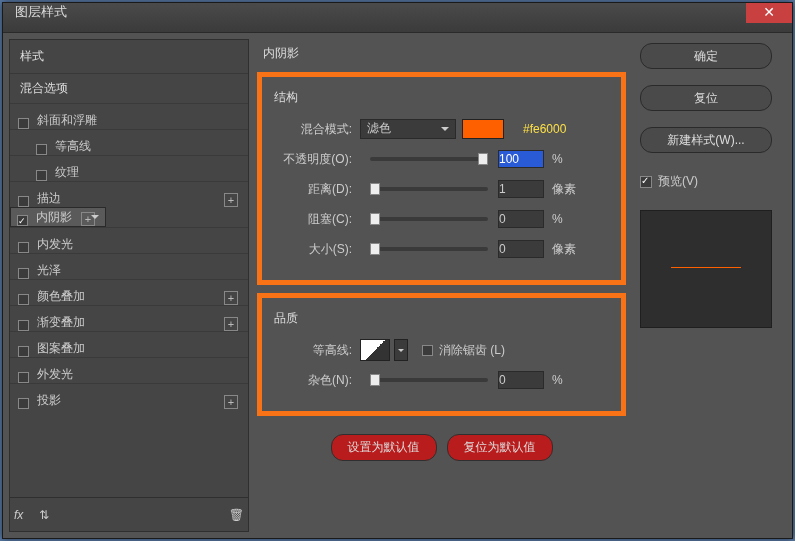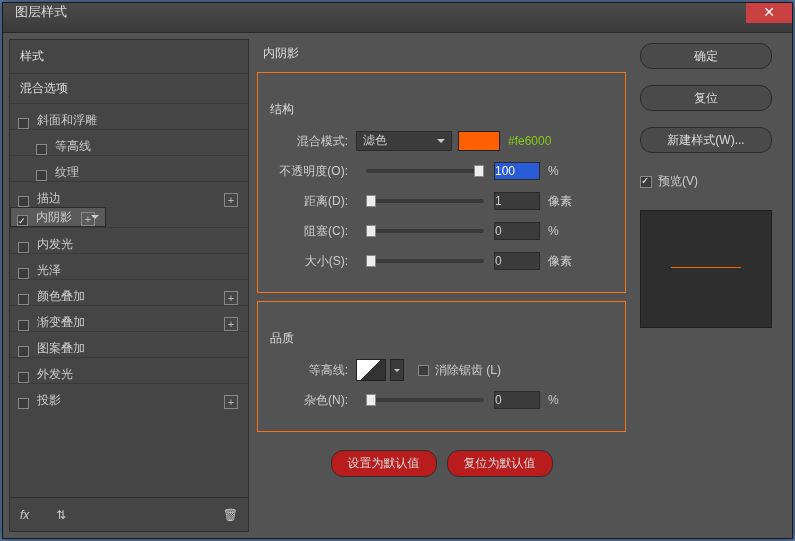--- a/index.html
+++ b/index.html
@@ -12,32 +12,32 @@
 .left{width:240px;background:#454545;border:1px solid #2f2f2f;display:flex;flex-direction:column}
 .lhead{padding:8px 10px;color:#ddd}
 .lsub{padding:6px 10px;color:#ddd;border-top:1px solid #383838}
 .litem{height:26px;display:flex;align-items:flex-end;padding:0 8px;border-top:1px solid #3a3a3a;cursor:pointer;position:relative}
 .litem .cb{width:11px;height:11px;border:1px solid #888;margin-right:8px;display:inline-block;background:#3b3b3b}
 .litem .cb.on{background:#3b3b3b}
 .litem .cb.on::after{content:"✓";color:#fff;font-size:9px;position:relative;top:-3px;left:0}
 .litem.sel{background:#5a5a5a}
 .litem.sub{padding-left:26px}
 .litem .plus{position:absolute;right:10px;width:14px;height:14px;border:1px solid #888;color:#bbb;font-size:11px;line-height:12px;text-align:center}
-.lfoot{margin-top:auto;height:34px;border-top:1px solid #2f2f2f;display:flex;align-items:center;padding:0 10px;gap:27px;color:#aaa}
+.lfoot{margin-top:auto;height:34px;border-top:1px solid #2f2f2f;display:flex;align-items:center;padding:0 4px;gap:16px;color:#aaa}
 .lfoot .sp{flex:1}
 .mid{flex:1;display:flex;flex-direction:column;gap:8px;padding:4px 6px 4px 2px}
 .mtitle{color:#ddd;padding:2px 6px}
-.gbox{border:1px solid #f97316;padding:28px 12px 14px 12px}
+.gbox{border:5px solid #f97316;padding:12px 12px 14px 12px}
 .gtit{color:#ddd;margin-bottom:10px}
 .row{display:flex;align-items:center;height:26px;margin-bottom:4px}
 .row .lab{width:86px;text-align:right;padding-right:8px;color:#ccc}
 .sel{background:#3b3b3b;border:1px solid #2a2a2a;height:20px;width:96px;color:#ccc;padding-left:6px;position:relative}
 .sel::after{content:"";position:absolute;right:6px;top:7px;border:4px solid transparent;border-top-color:#ccc}
 .swatch{width:42px;height:20px;margin-left:6px;border:1px solid #222}
-.note{color:#84cc16;margin-left:8px}
+.note{color:#fde047;margin-left:19px}
 .slider{flex:1;height:4px;background:#3a3a3a;border-radius:2px;margin:0 10px;position:relative;max-width:118px}
 .slider .h{position:absolute;top:-4px;width:10px;height:12px;background:#eee;border:1px solid #888}
 .numf{width:46px;height:18px;background:#3b3b3b;border:1px solid #2a2a2a;color:#ccc;text-align:left;line-height:16px}
 .numf.selblue{background:#2a5bd6;color:#fff}
 .unit{margin-left:8px;color:#ccc}
 .angle{width:30px;height:30px;border:1px solid #888;border-radius:50%;position:relative;margin-right:8px}
 .angle::after{content:"";position:absolute;left:50%;top:50%;width:12px;height:1px;background:#ccc;transform-origin:left;transform:rotate(-90deg)}
 .cb2{width:11px;height:11px;border:1px solid #888;display:inline-block;margin-right:6px;background:#3b3b3b}
 .btnrow{display:flex;justify-content:center;gap:10px;margin-top:10px}
 .btn{background:#b91c1c;border:1px solid #2f2f2f;border-radius:12px;padding:4px 16px;color:#ddd;cursor:pointer}

